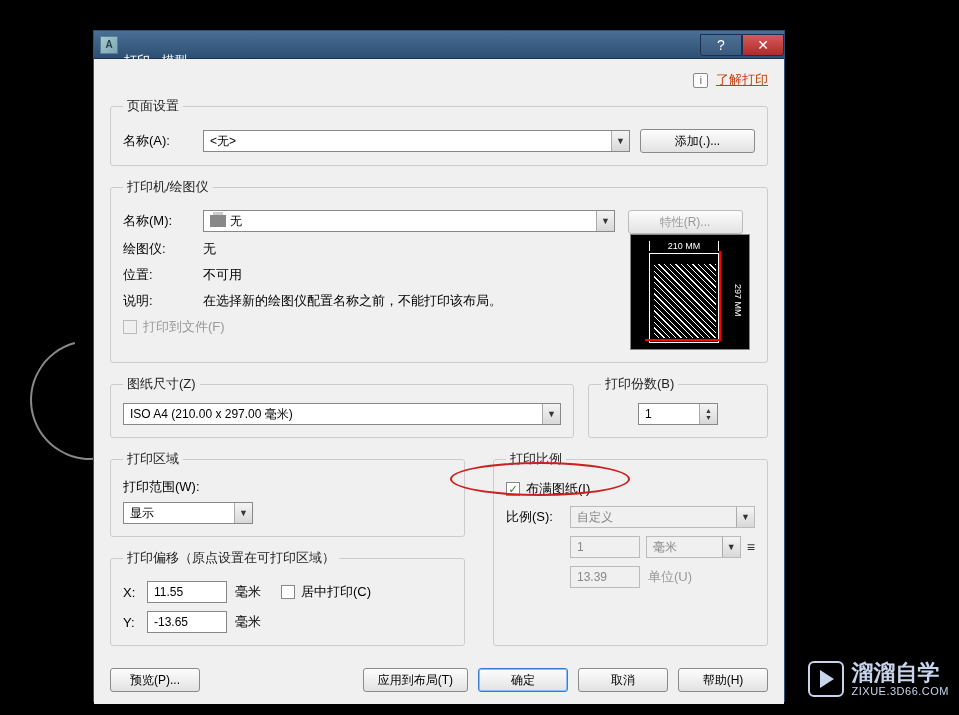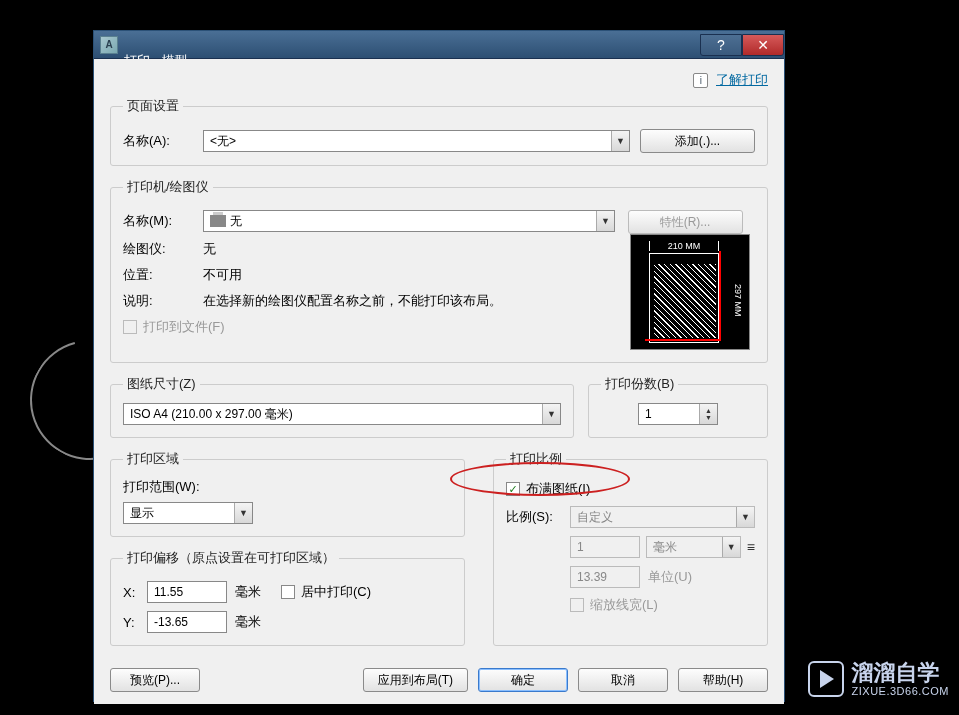--- a/index.html
+++ b/index.html
@@ -85,21 +85,21 @@
       border: 1px solid #888;
       border-radius: 2px;
       font-size: 10px;
       text-align: center;
       line-height: 13px;
       color: #456;
       margin-right: 4px;
       vertical-align: middle;
       background: #fff;
     }
-    .learn-link a { color: #0369a1; text-decoration: underline; }
+    .learn-link a { color: #c2410c; text-decoration: underline; }
     fieldset {
       border: 1px solid #ccc;
       border-radius: 3px;
       margin-bottom: 12px;
       padding: 10px 12px 12px 12px;
     }
     fieldset > legend {
       padding: 0 4px;
       font-size: 13px;
       color: #222;
@@ -479,25 +479,20 @@
             </div>
             <span class="burger">≡</span>
           </div>
           <div class="row">
             <span style="width:64px"></span>
             <div class="input-txt disabled" style="width:70px">
               <span>13.39</span>
             </div>
             <span class="unit disabled">单位(U)</span>
           </div>
-          <div class="row">
-            <span style="width:64px"></span>
-            <span class="checkbox disabled"></span>
-            <span style="color:#999">缩放线宽(L)</span>
-          </div>
         </fieldset>
       </div>
     </div>
 
     <div class="button-row">
       <div class="btn">预览(P)...</div>
       <div class="spacer"></div>
       <div class="btn">应用到布局(T)</div>
       <div class="btn primary">确定</div>
       <div class="btn">取消</div>

